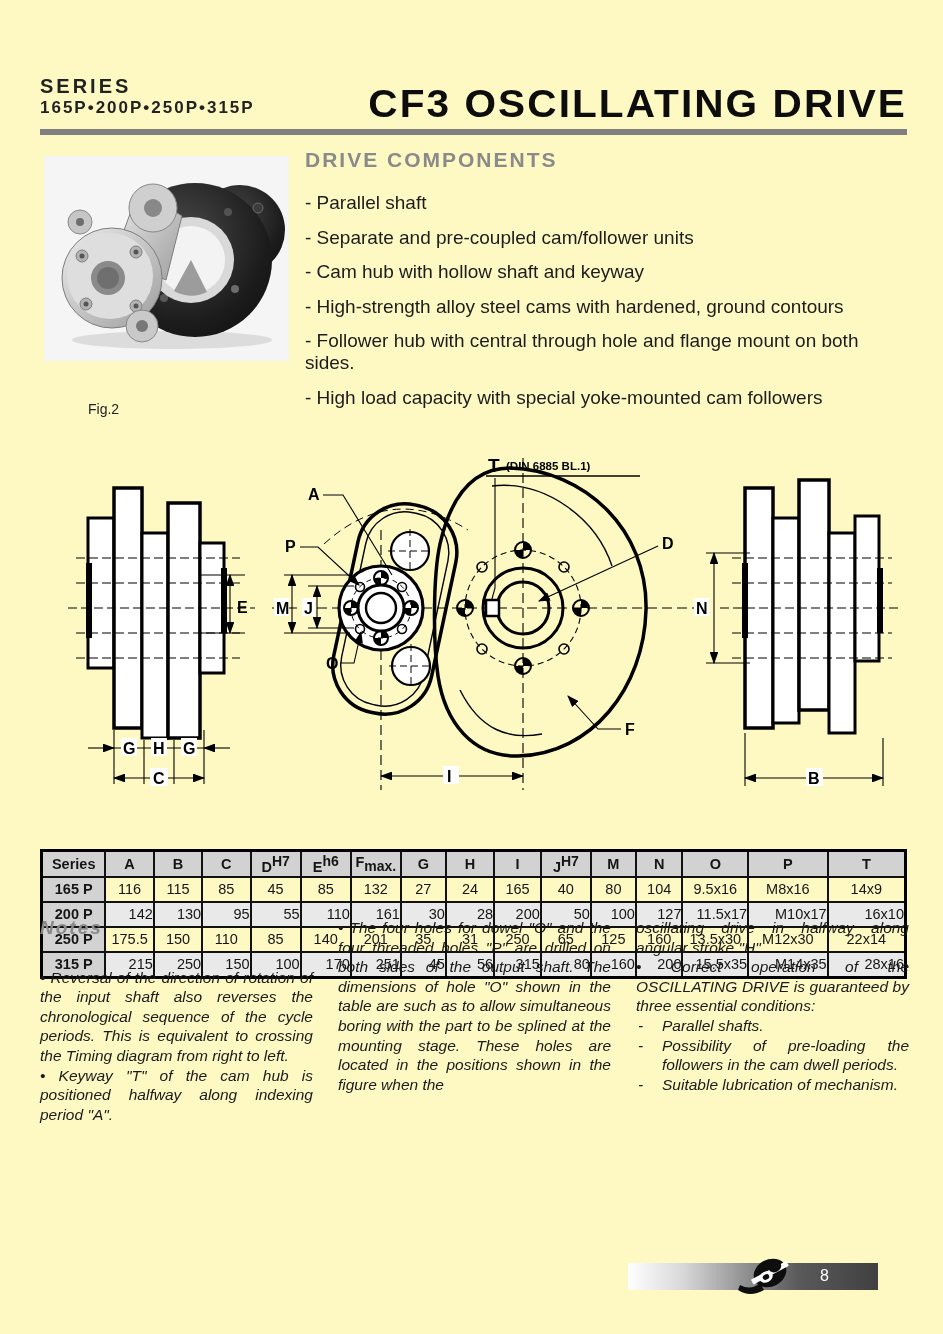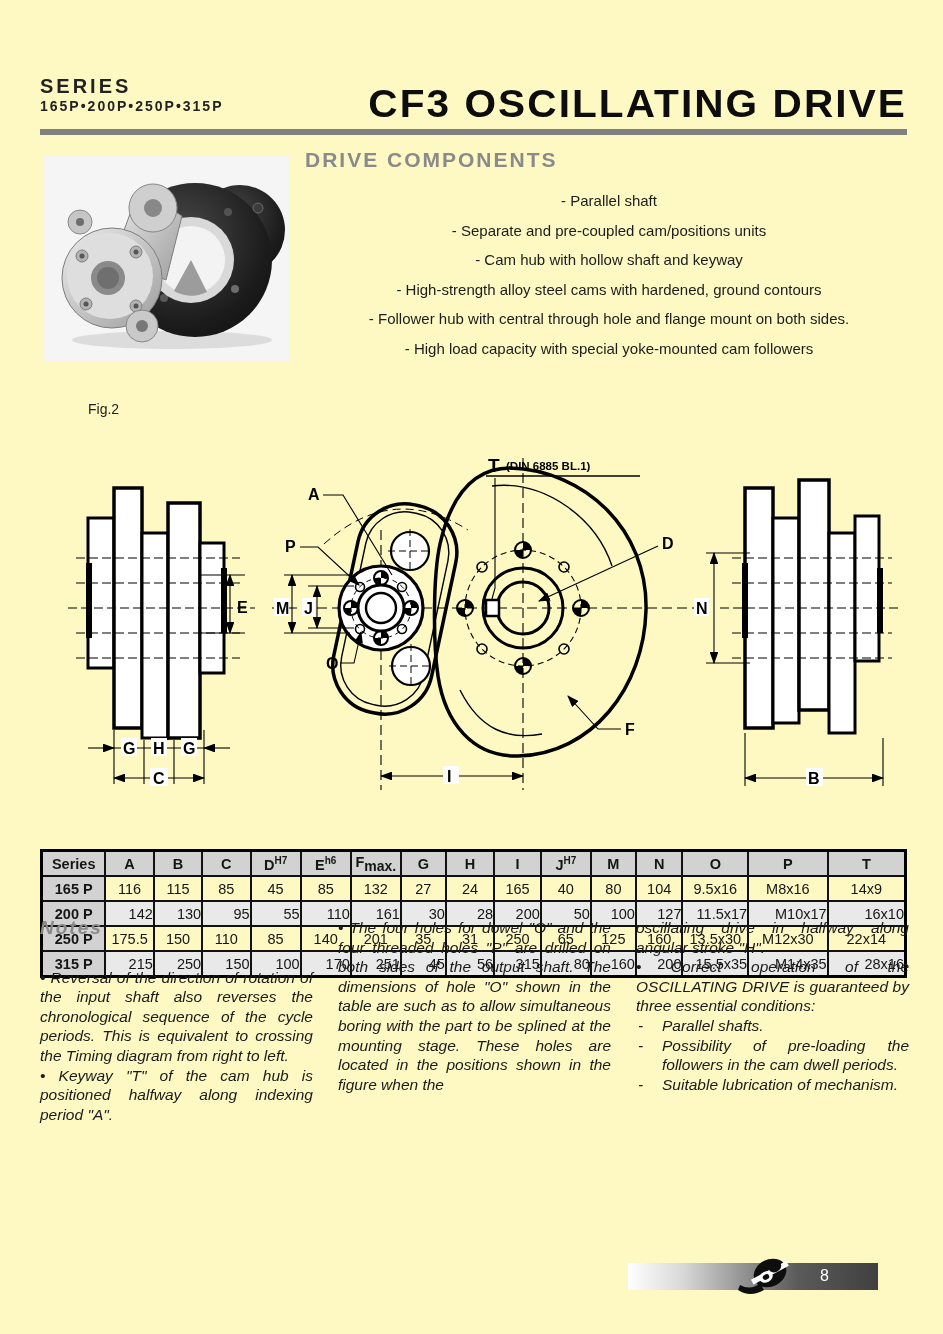--- a/index.html
+++ b/index.html
@@ -2,49 +2,49 @@
 <html><head>
 <meta charset="utf-8">
 <style>
   html,body{margin:0;padding:0;background:#e9e9e9;}
   .page{position:relative;width:943px;height:1334px;background:#fef9c3;margin:0 auto;
         font-family:"Liberation Sans",sans-serif;color:#151515;overflow:hidden;}
 
   
   .hdr-left{position:absolute;left:40px;top:76px;line-height:1.05;}
   .series-word{font-size:20px;font-weight:700;letter-spacing:3px;color:#222;}
-  .series-models{font-size:14px;font-weight:700;letter-spacing:2px;color:#222;margin-top:2px;}
+  .series-models{font-size:17px;font-weight:700;letter-spacing:2px;color:#222;margin-top:2px;}
   .page-title{position:absolute;right:36px;top:82px;font-size:39px;font-weight:700;
               letter-spacing:2px;color:#0d0d0d;white-space:nowrap;transform:scaleX(1.04);transform-origin:right;}
   .hdr-rule{position:absolute;left:40px;top:129px;width:867px;height:6px;background:#7f7f7f;}
 
   
   .photo{position:absolute;left:44px;top:156px;width:245px;height:205px;}
 
   
   .drive{position:absolute;left:305px;top:148px;width:608px;}
   .drive h2{margin:0;font-size:21px;font-weight:700;letter-spacing:2px;color:#8a8a8a;}
   .drive ul{list-style:none;margin:20px 0 0 0;padding:0;}
-  .drive li{font-size:15px;color:#1c1c1c;margin-bottom:12.5px;text-align:center;}
+  .drive li{font-size:19px;color:#1c1c1c;margin-bottom:12.5px;}
   .drive li::before{content:"- ";}
 
   
   .fig-label{position:absolute;left:88px;top:401px;font-size:14px;color:#222;}
   .drawing{position:absolute;left:40px;top:438px;width:870px;height:402px;}
 
   
   .dims{position:absolute;left:40px;top:849px;width:867px;}
   .dims table{border-collapse:collapse;width:100%;table-layout:fixed;font-size:14.5px;
               border:3px solid #000;}
   .dims th,.dims td{border:2px solid #111;text-align:center;padding:1px 0;height:21px;
                     overflow:hidden;white-space:nowrap;}
   .dims th{background:#d2d2d2;font-weight:700;}
   .dims td.series{background:#d2d2d2;font-weight:700;}
   .dims tr.alt td:not(.series){background:#e9e9e9;text-align:right;}
-  .dims sup{font-size:10px;vertical-align:super;}
+  .dims sup{font-size:14px;vertical-align:super;}
   .dims sub{font-size:14px;vertical-align:sub;}
 
   
   .notes{position:absolute;left:40px;top:918px;width:869px;display:flex;gap:25px;font-style:italic;}
   .notes .col{flex:1 1 0;font-size:15.5px;line-height:19.6px;color:#1a1a1a;text-align:justify;}
   .notes h3{margin:0 0 30px 0;font-size:19px;font-weight:700;letter-spacing:2px;color:#8a8a8a;}
   .notes p{margin:0;}
   .notes p.bullet::before{content:"\2022  ";}
   .notes ul.dashes{list-style:none;margin:0;padding:0;}
   .notes ul.dashes li{padding-left:26px;position:relative;}
@@ -119,21 +119,21 @@
         <circle cx="92" cy="150" r="2.5" fill="#555"></circle>
       <circle cx="98" cy="170" r="16" fill="#c9c9c9" stroke="#878787"></circle>
       <circle cx="98" cy="170" r="6" fill="#777777"></circle>
     </g>
   </svg>
 
   <div class="drive">
     <h2>DRIVE COMPONENTS</h2>
     <ul>
       <li>Parallel shaft</li>
-      <li>Separate and pre-coupled cam/positions units</li>
+      <li>Separate and pre-coupled cam/follower units</li>
       <li>Cam hub with hollow shaft and keyway</li>
       <li>High-strength alloy steel cams with hardened, ground contours</li>
       <li>Follower hub with central through hole and flange mount on both sides.</li>
       <li>High load capacity with special yoke-mounted cam followers</li>
     </ul>
   </div>
 
   <div class="fig-label">Fig.2</div>
 
   <svg class="drawing" viewBox="0 0 870 402">

